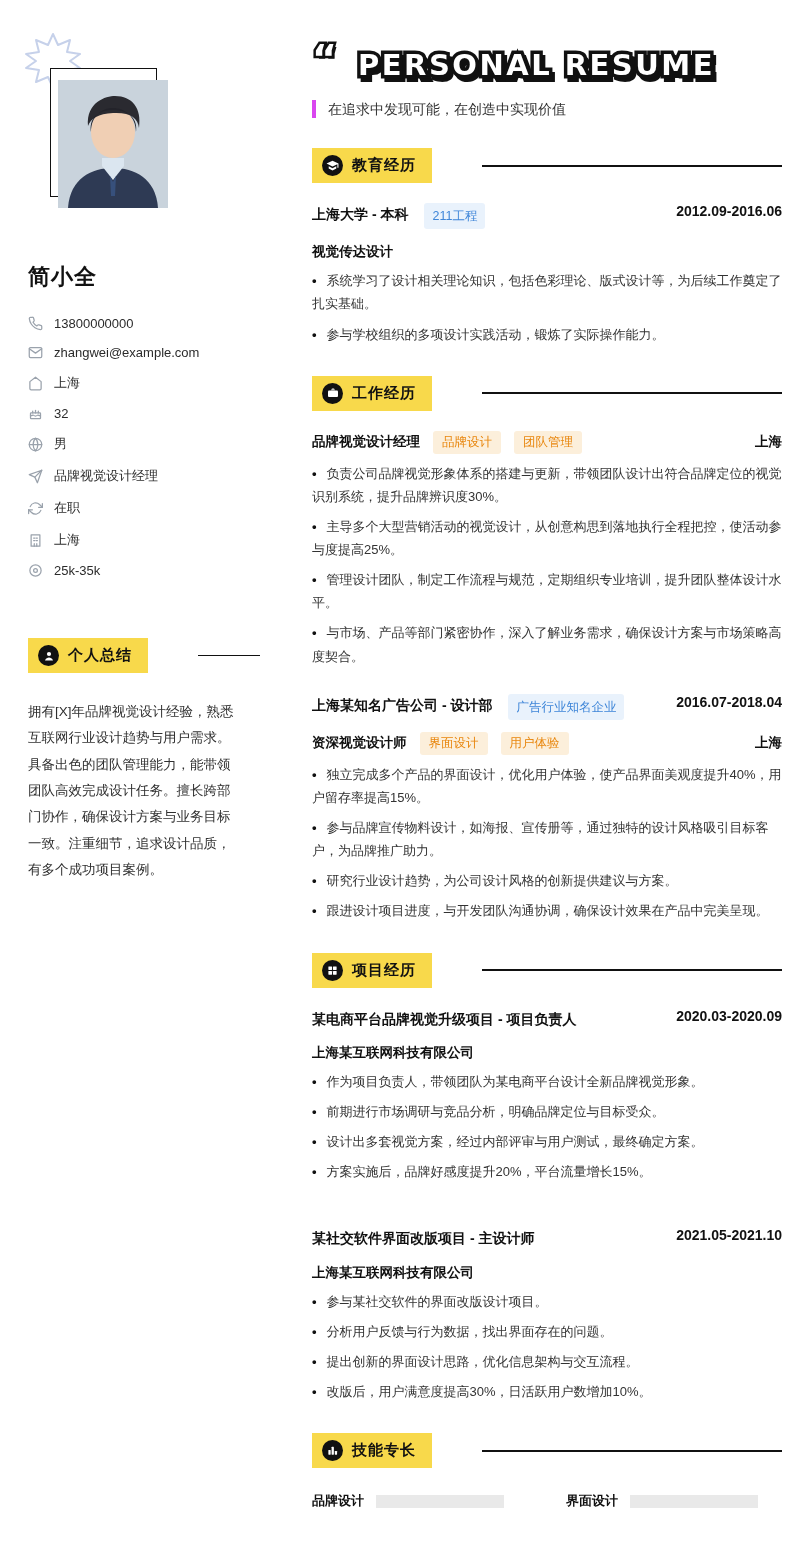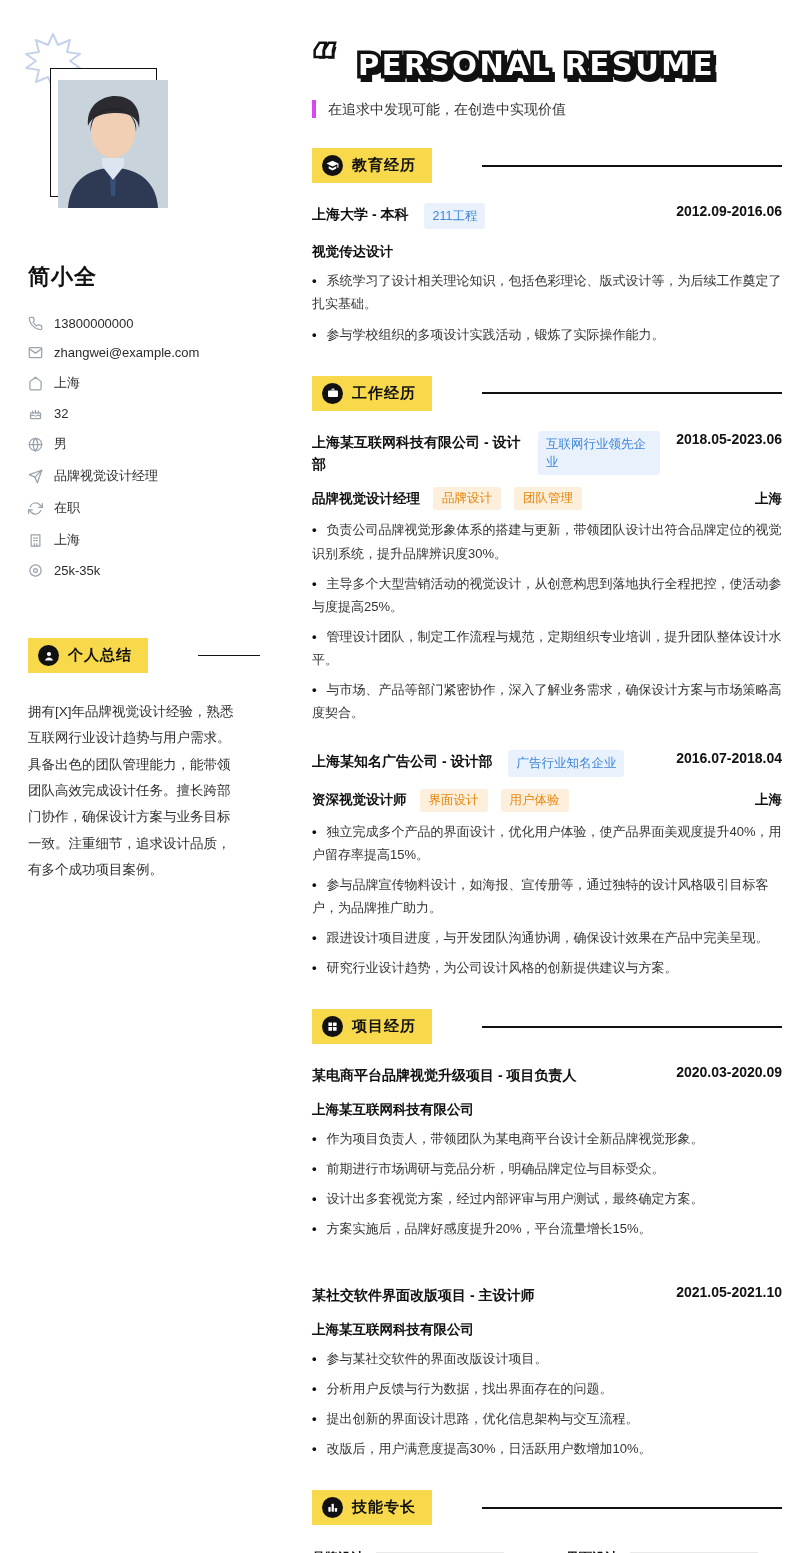--- a/index.html
+++ b/index.html
@@ -222,25 +222,20 @@
                 <rect x="2" y="7" width="20" height="13" rx="2"></rect>
                 <path d="M9 7V5a2 2 0 0 1 2-2h2a2 2 0 0 1 2 2v2h-2V5h-2v2z"></path>
               </svg>
           </span>
           <span class="sec-title">工作经历</span>
         </span>
         <span class="sec-line"></span>
       </div>
 
       <div class="entry">
-        <div class="entry-head">
-          <span class="entry-title jt-narrow">上海某互联网科技有限公司 - 设计部</span>
-          <span class="tag-blue">互联网行业领先企业</span>
-          <span class="entry-date">2018.05-2023.06</span>
-        </div>
         <div class="role-row">
           <span class="role-name">品牌视觉设计经理</span>
           <span class="tag-orange">品牌设计</span>
           <span class="tag-orange">团队管理</span>
           <span class="role-loc">上海</span>
         </div>
         <div class="bullets">
           <div class="bullet">负责公司品牌视觉形象体系的搭建与更新，带领团队设计出符合品牌定位的视觉识别系统，提升品牌辨识度30%。</div>
           <div class="bullet">主导多个大型营销活动的视觉设计，从创意构思到落地执行全程把控，使活动参与度提高25%。</div>
           <div class="bullet">管理设计团队，制定工作流程与规范，定期组织专业培训，提升团队整体设计水平。</div>
@@ -256,22 +251,22 @@
         </div>
         <div class="role-row">
           <span class="role-name">资深视觉设计师</span>
           <span class="tag-orange">界面设计</span>
           <span class="tag-orange">用户体验</span>
           <span class="role-loc">上海</span>
         </div>
         <div class="bullets">
           <div class="bullet">独立完成多个产品的界面设计，优化用户体验，使产品界面美观度提升40%，用户留存率提高15%。</div>
           <div class="bullet">参与品牌宣传物料设计，如海报、宣传册等，通过独特的设计风格吸引目标客户，为品牌推广助力。</div>
+          <div class="bullet">研究行业设计趋势，为公司设计风格的创新提供建议与方案。</div>
           <div class="bullet">跟进设计项目进度，与开发团队沟通协调，确保设计效果在产品中完美呈现。</div>
-          <div class="bullet">研究行业设计趋势，为公司设计风格的创新提供建议与方案。</div>
         </div>
       </div>
     </section>
 
     <section class="section">
       <div class="sec-head">
         <span class="sec-badge">
           <span class="sec-ic">
             <svg width="11" height="11" viewBox="0 0 24 24" fill="#fff">
                 <rect x="3" y="3" width="8" height="8" rx="1"></rect>

